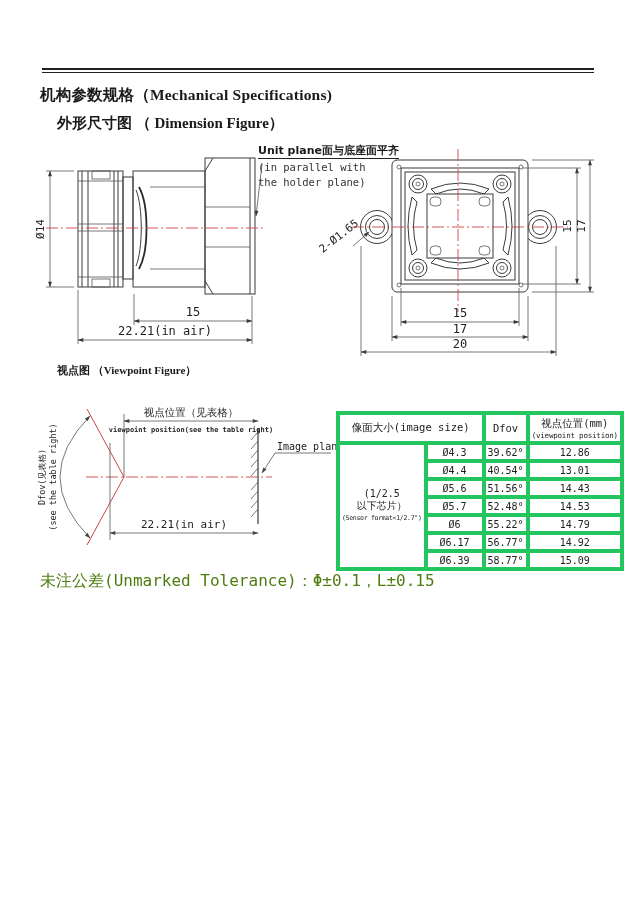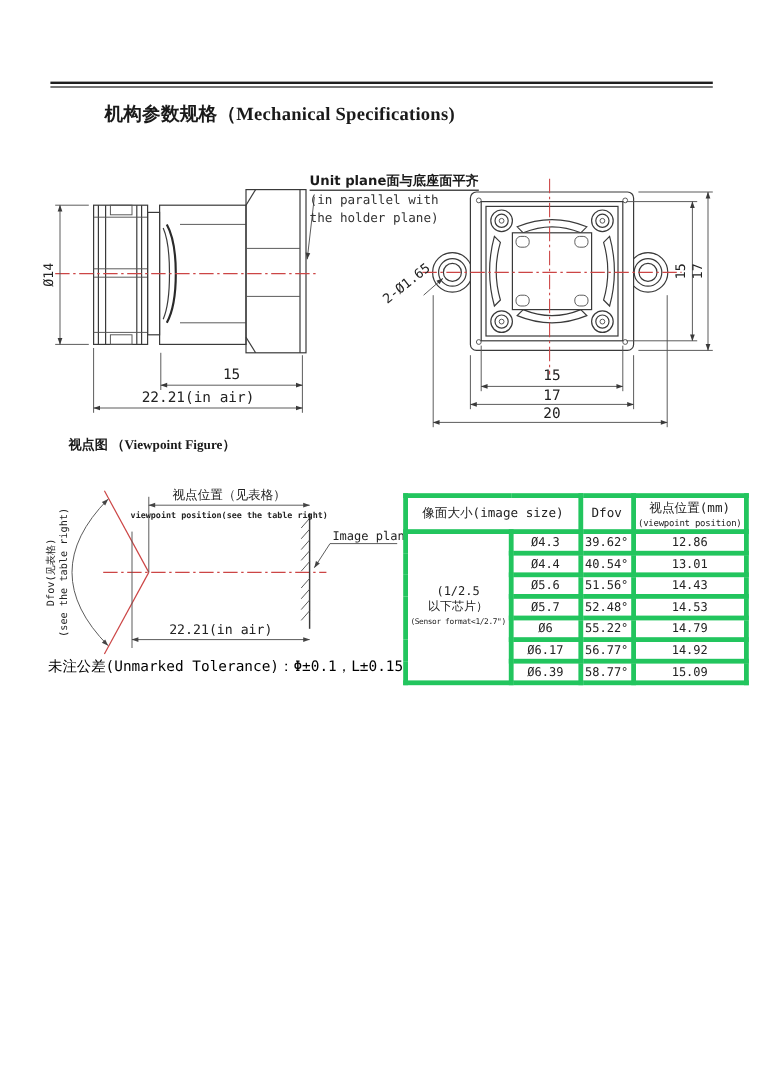--- a/index.html
+++ b/index.html
@@ -1,21 +1,21 @@
 <!DOCTYPE html>
 <html><head>
 <meta charset="utf-8">
 <style>
   html,body{margin:0;padding:0;background:#e8e8e8;}
   #page{position:relative;width:636px;height:899px;background:#ffffff;margin:0 auto;
         font-family:"Liberation Serif",serif;color:#1a1a1a;overflow:hidden;}
   .abs{position:absolute;}
   #top-rule{left:42px;top:68px;width:552px;height:2px;
             border-top:2px solid #1f1f1f;border-bottom:1px solid #1f1f1f;}
-  .h1{left:40px;top:85px;font-size:15.5px;font-weight:bold;letter-spacing:.2px;margin-left:47px;}
+  .h1{left:40px;top:85px;font-size:15.5px;font-weight:bold;letter-spacing:.2px;}
   .h2{left:57px;top:114px;font-size:15px;font-weight:bold;}
   .h3{left:57px;top:363px;font-size:11px;font-weight:bold;}
   #anno{left:258px;top:144px;line-height:13px;}
   #anno .a1{font-family:"DejaVu Sans",sans-serif;font-weight:bold;font-size:11px;
             border-bottom:1.5px solid #222;padding-bottom:1px;white-space:nowrap;}
   #anno .a2{font-family:"DejaVu Sans Mono",monospace;font-size:10.5px;color:#333;
             white-space:nowrap;margin-top:2px;}
   svg{position:absolute;left:0;top:0;}
   svg text{font-family:"DejaVu Sans Mono",monospace;fill:#222;}
   .ln{stroke:#3a3a3a;stroke-width:1;fill:none;}
@@ -26,31 +26,32 @@
   #spec-table{left:336px;top:411px;border-collapse:collapse;
               font-family:"DejaVu Sans Mono",monospace;color:#222;}
   #spec-table td,#spec-table th{border:4px solid #22c55e;text-align:center;
               padding:0 2px;font-weight:normal;white-space:nowrap;}
   #spec-table th{font-size:10.5px;}
   #spec-table .hdr{height:30px;}
   #spec-table .sub{display:block;font-size:7.5px;letter-spacing:-.2px;}
   #spec-table td{font-size:10px;height:14px;text-align:center;}
   #spec-table .sensor{font-size:10px;line-height:12px;}
   #spec-table .sensor .tiny{display:block;font-size:6.5px;letter-spacing:-.3px;}
-  #notes{left:40px;top:546px;font-family:"DejaVu Sans Mono",monospace;
-         font-size:12px;line-height:19px;color:#000000;white-space:nowrap;}
+  #notes{left:40px;top:571px;font-family:"DejaVu Sans Mono",monospace;
+         font-size:16px;line-height:19px;color:#4d7c0f;white-space:nowrap;}
 </style>
 </head>
 <body>
 
 <div id="page">
 
   <div id="top-rule" class="abs"></div>
 
   <div class="abs h1">机构参数规格（Mechanical Specifications)</div>
+  <div class="abs h2">外形尺寸图 （ Dimension Figure）</div>
   <div class="abs h3">视点图 （Viewpoint Figure）</div>
 
   <svg width="636" height="365" viewBox="0 0 636 365">
     <defs>
       <marker id="arw" viewBox="0 0 10 10" refX="9.5" refY="5" markerWidth="11" markerHeight="7" orient="auto-start-reverse">
           <path d="M0,1.5 L10,5 L0,8.5 z" fill="#3a3a3a"></path>
         </marker>
     </defs>
 
     <g>

